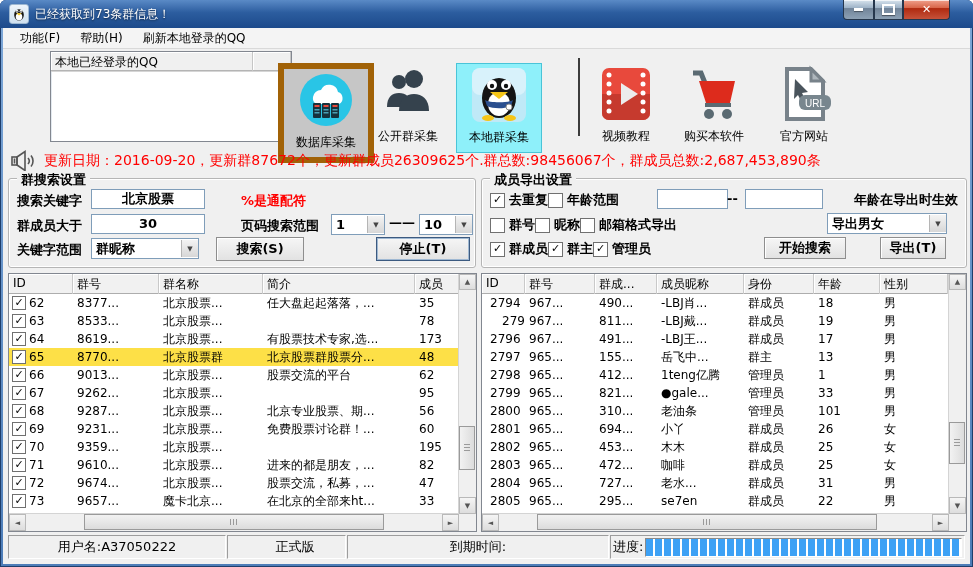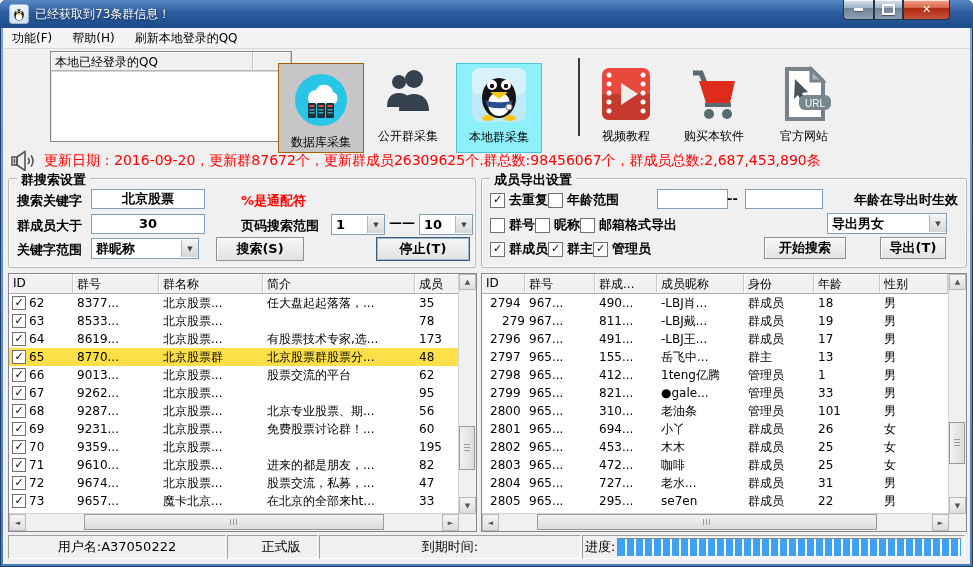--- a/index.html
+++ b/index.html
@@ -11,33 +11,33 @@
   .title-text{color:#fff;font-size:12px;text-shadow:0 1px 2px rgba(0,0,0,.6);}
   .winbtns{position:absolute;top:0;right:23px;display:flex;}
   .winbtn{height:19px;border:1px solid #25364c;border-top:none;display:flex;align-items:center;justify-content:center;color:#fff;font-size:10px;background:linear-gradient(#d8e4ee,#9fb4c8 40%,#718499 45%,#8da1b5);box-shadow:inset 0 1px 0 rgba(255,255,255,.7);}
   .winbtn.min{width:29px;border-radius:0 0 0 4px;}
   .winbtn.max{width:27px;}
   .winbtn.close{width:45px;border-radius:0 0 4px 0;background:linear-gradient(#f0a08c,#d9674b 40%,#b02a10 45%,#c6523a);font-weight:bold;font-size:11px;}
   .glyph-line{display:block;width:9px;height:3px;background:#fff;box-shadow:0 1px 1px rgba(0,0,0,.4);}
   .glyph-box{display:block;width:9px;height:7px;border:2px solid #fff;box-shadow:0 1px 1px rgba(0,0,0,.4);}
   .frame-inner{position:absolute;top:28px;left:3px;right:3px;bottom:3px;background:#f0f0f0;overflow:hidden;}
   
-  .menubar{position:absolute;top:0;left:0;right:0;height:20px;background:#f4f4f4;border-bottom:1px solid #d9d9d9;display:flex;align-items:center;gap:2px;}
+  .menubar{position:absolute;top:0;left:0;right:0;height:20px;background:#f4f4f4;border-bottom:1px solid #d9d9d9;display:flex;align-items:center;padding-left:8px;gap:2px;}
   .menu-item{padding:2px 9px;cursor:default;}
   
   .qqlist{position:absolute;left:7px;top:23px;width:240px;height:89px;border:1px solid #828790;background:#fff;box-shadow:inset 1px 1px 0 #e3e9ef;margin-left:40px;}
   .qqlist-head{display:flex;height:19px;background:#f0f0f0;border-bottom:1px solid #d5d5d5;}
   .qqlist-head .hcell{padding:2px 4px;border-right:1px solid #c6c6c6;box-shadow:inset 0 -1px 0 #b4b4b4,inset 1px 1px 0 #fff;white-space:nowrap;overflow:hidden;}
   .qqlist-head .hcell.main{width:193px;}
   .qqlist-head .hcell.rest{flex:1;}
   
   .tool{position:absolute;top:35px;width:84px;height:88px;display:flex;flex-direction:column;align-items:center;justify-content:flex-start;cursor:pointer;}
   .tool .ticon{width:62px;height:62px;display:flex;align-items:center;justify-content:center;}
   .tool .tlabel{margin-top:2px;padding:1px 3px;white-space:nowrap;font-size:12px;}
-  .tool.db{background:#c6c6c6;border:1px solid #a16207;justify-content:flex-end;}
+  .tool.db{background:#c6c6c6;border:6px solid #a16207;}
   .tool.local{background:#8ef0fa;border:1px solid #49c4d8;}
   .toolsep{position:absolute;top:30px;left:575px;width:2px;height:78px;background:#3c3c3c;}
   
   .announce{position:absolute;left:7px;top:118px;right:5px;height:30px;display:flex;align-items:center;}
   .announce .atext{margin-left:8px;font-size:14px;white-space:nowrap;}
   
   .gbox{position:absolute;top:150px;height:88px;border:1px solid #b5b5b5;border-radius:3px;box-shadow:inset 0 0 0 1px #fff;font-weight:bold;}
   .gbox .legend{position:absolute;top:-8px;left:8px;background:#f0f0f0;padding:0 4px;font-size:13px;}
   .gbox.left{left:5px;width:466px;}
   .gbox.right{left:478px;width:484px;}
@@ -79,21 +79,21 @@
   .hscroll .rt{right:0;top:0;height:17px;}
   .vthumb{position:absolute;left:0;width:16px;background:linear-gradient(90deg,#f2f2f2,#dcdcdc);border:1px solid #9a9a9a;box-sizing:border-box;}
   .vthumb::after{content:"";position:absolute;left:4px;right:4px;top:50%;height:7px;margin-top:-4px;background:repeating-linear-gradient(#9a9a9a 0 1px,transparent 1px 3px);}
   .hthumb{position:absolute;top:0;height:16px;background:linear-gradient(#f2f2f2,#dcdcdc);border:1px solid #9a9a9a;box-sizing:border-box;}
   .hthumb::after{content:"";position:absolute;top:4px;bottom:4px;left:50%;width:7px;margin-left:-4px;background:repeating-linear-gradient(90deg,#9a9a9a 0 1px,transparent 1px 3px);}
   .corner{position:absolute;right:0;bottom:0;width:17px;height:17px;background:#f0f0f0;}
   
   .statusbar{position:absolute;left:5px;right:5px;top:507px;height:24px;display:flex;gap:1px;}
   .scell{border:1px solid;border-color:#9d9d9d #fff #fff #9d9d9d;background:#f0f0f0;display:flex;align-items:center;justify-content:center;font-size:13px;box-sizing:border-box;}
   .scell.c1{width:218px;}
-  .scell.c2{width:91px;padding-left:17px;}
+  .scell.c2{width:119px;padding-left:17px;}
   .scell.c3{width:262px;}
   .scell.c4{flex:1;justify-content:flex-start;padding:0 2px;}
   .progress{flex:1;height:17px;border:1px solid;border-color:#8a8a8a #fff #fff #8a8a8a;background:#fff;margin-left:2px;overflow:hidden;}
   .progress-fill{height:100%;background:repeating-linear-gradient(90deg,#3da1f5 0 7px,#ffffff 7px 9px);}
   svg{display:block;}
 </style>
 </head>
 <body>
 
 <div class="window">

